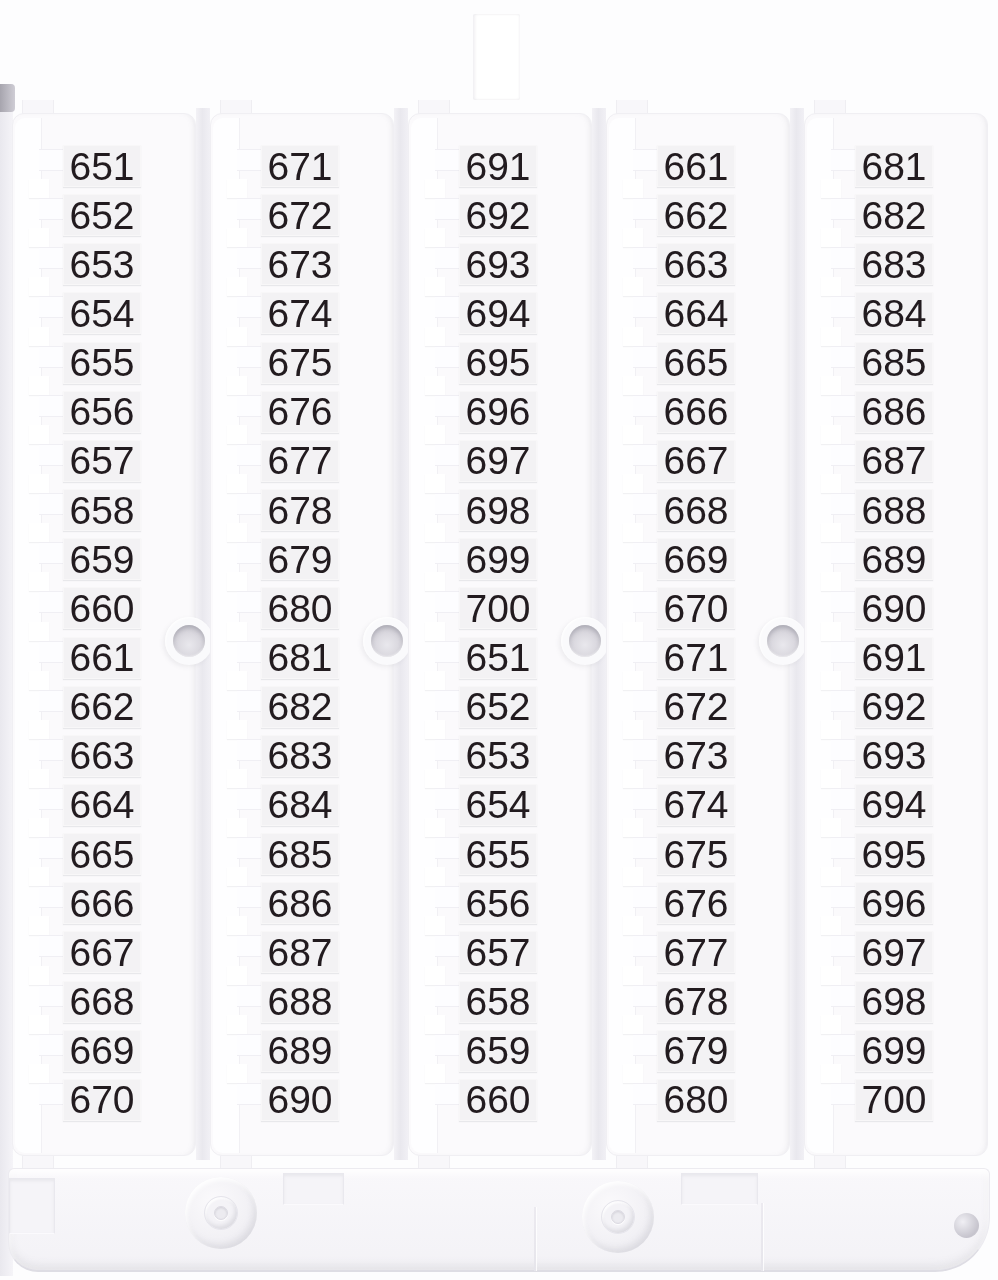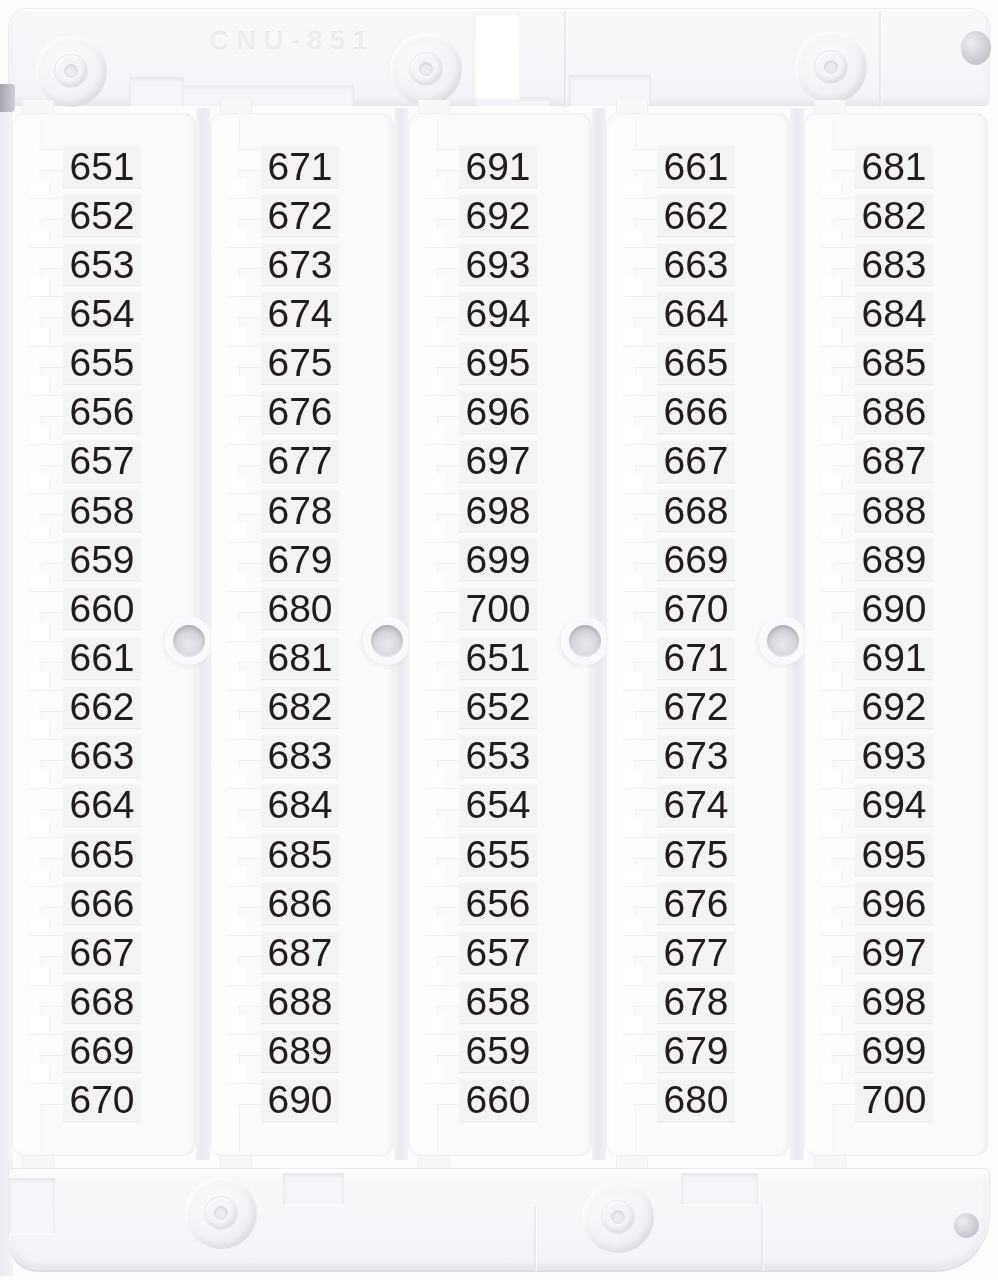--- a/index.html
+++ b/index.html
@@ -67,42 +67,20 @@
     background:radial-gradient(circle at 50% 62%, #e9e8ed 0%, #d7d5dc 55%, #c6c4cc 100%);
     box-shadow:inset 0 3px 4px rgba(110,108,122,.35), inset 0 -1px 2px rgba(255,255,255,.6);}
 </style>
 </head>
 <body>
 
 <div class="photo">
 
   <div class="edge-left"></div>
 
-  <div class="frame top">
-    <div class="boss" style="left:26px;top:26px">
-      <div class="ring"></div>
-      <div class="pin"></div>
-    </div>
-    <div class="boss" style="left:381px;top:24px">
-      <div class="ring"></div>
-      <div class="pin"></div>
-    </div>
-    <div class="boss" style="left:786px;top:22px">
-      <div class="ring"></div>
-      <div class="pin"></div>
-    </div>
-    <div class="recess" style="left:160px;top:76px;width:185px;height:22px"></div>
-    <div class="recess" style="left:560px;top:66px;width:82px;height:32px"></div>
-    <div class="recess" style="left:465px;top:88px;width:77px;height:10px"></div>
-    <div class="recess" style="left:120px;top:68px;width:55px;height:30px"></div>
-    <div class="seam" style="left:555px;top:2px;height:96px"></div>
-    <div class="seam" style="left:870px;top:2px;height:96px"></div>
-    <div class="emboss">CNU-851</div>
-    <div class="dimple" style="left:952px;top:22px;width:30px;height:34px"></div>
-  </div>
   <div class="cutout" style="left:473px;top:14px;width:47px;height:86px"></div>
   <div class="edge-notch"></div>
 
   <div id="strips">
       <div class="gap-shadow" style="left: 196px;"></div>
       <div class="stub" style="left: 22px; top: 100px; height: 16px;"></div>
       <div class="stub" style="left: 22px; top: 1154px; height: 16px;"></div>
       <div class="strip" style="left: 12px;">
         <div class="rail"></div>
         <div class="tag-tab" style="top: 35px;"></div>

